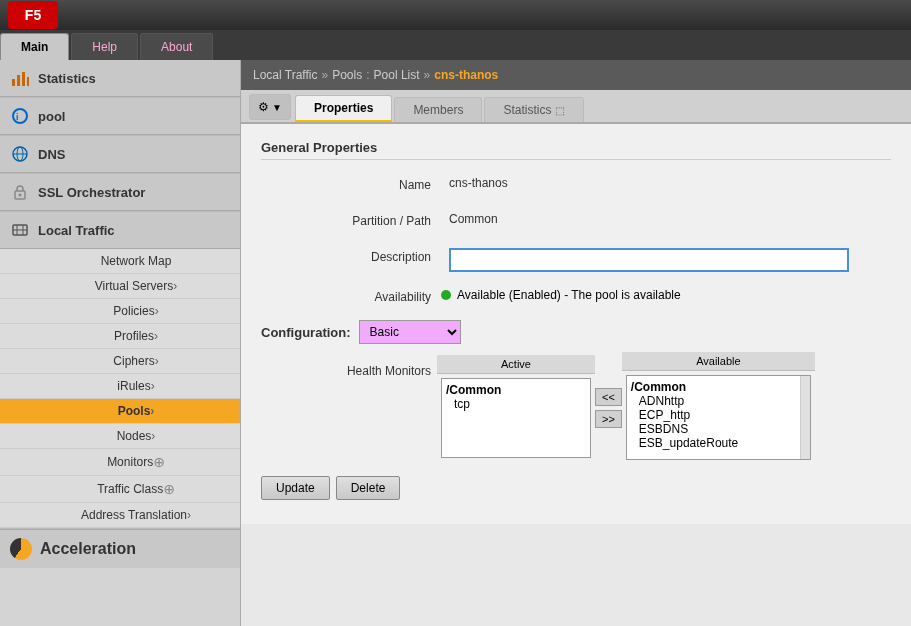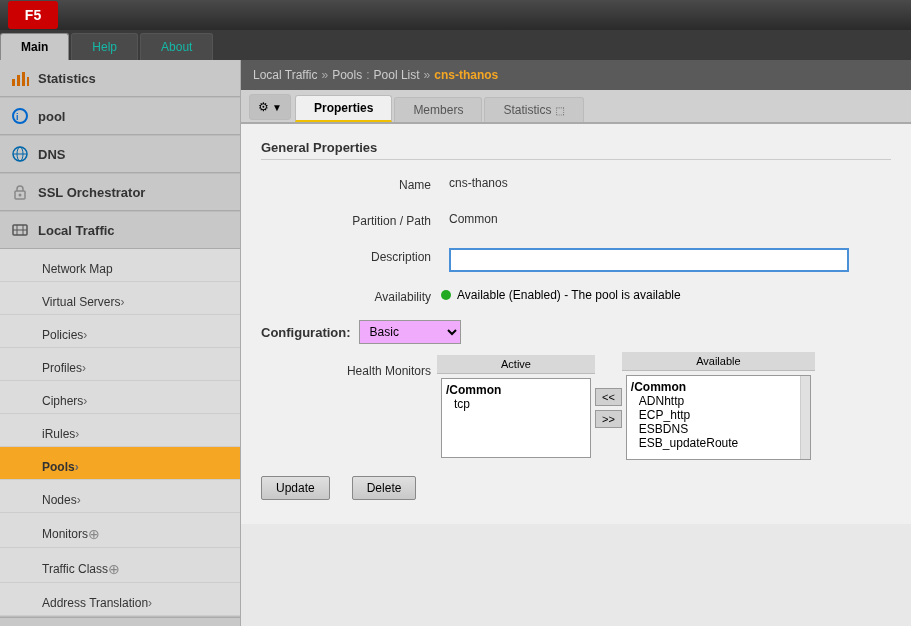--- a/index.html
+++ b/index.html
@@ -4,35 +4,35 @@
   <style>
     * { box-sizing: border-box; margin: 0; padding: 0; }
     body { font-family: Arial, Helvetica, sans-serif; font-size: 12px; background: #c0c0c0; width: 911px; height: 626px; overflow: hidden; }
 
     
     .top-bar { height: 30px; background: linear-gradient(to bottom, #4a4a4a, #2a2a2a); display: flex; align-items: center; padding: 0 8px; }
     .logo { width: 50px; height: 28px; background: #cc0000; border-radius: 3px; display: flex; align-items: center; justify-content: center; color: white; font-weight: bold; font-size: 14px; }
 
     
     .nav-tabs { height: 30px; background: #3a3a3a; display: flex; align-items: flex-end; padding-left: 0; }
-    .nav-tab { padding: 6px 20px; font-size: 12px; cursor: pointer; border: 1px solid #555; border-bottom: none; margin-right: 2px; border-radius: 3px 3px 0 0; color: #14b8a6; background: #4a4a4a; }
+    .nav-tab { padding: 6px 20px; font-size: 12px; cursor: pointer; border: 1px solid #555; border-bottom: none; margin-right: 2px; border-radius: 3px 3px 0 0; color: #f9a8d4; background: #4a4a4a; }
     .nav-tab.active { background: #c8c8c8; color: #000; font-weight: bold; border-color: #888; }
 
     
     .main-layout { display: flex; height: calc(626px - 60px); }
 
     
     .sidebar { width: 241px; background: #d4d4d4; border-right: 1px solid #aaa; overflow-y: auto; flex-shrink: 0; }
     .sidebar-section { border-bottom: 1px solid #bbb; }
     .sidebar-header { display: flex; align-items: center; padding: 8px 10px; cursor: pointer; background: #c8c8c8; border-bottom: 1px solid #aaa; }
     .sidebar-header-icon { width: 20px; height: 20px; margin-right: 8px; display: flex; align-items: center; justify-content: center; }
     .sidebar-header-label { font-size: 13px; font-weight: bold; color: #333; }
     .chevron { font-size: 12px; color: #666; }
     .plus-icon { font-size: 14px; color: #888; }
-    .sidebar-sub-item { padding: 13px 10px 5px 42px; cursor: pointer; color: #333; background: #dcdcdc; border-bottom: 1px solid #ccc; display: flex; align-items: center; justify-content: flex-start; }
+    .sidebar-sub-item { padding: 5px 10px 5px 42px; cursor: pointer; color: #333; background: #dcdcdc; border-bottom: 1px solid #ccc; display: flex; align-items: center; justify-content: center; }
     .sidebar-sub-item.active { background: #f5a623; font-weight: bold; }
 
     
     .content { flex: 1; background: #e8e8e8; overflow: auto; }
 
     
     .breadcrumb-bar { background: #5a5a5a; padding: 8px 12px; display: flex; align-items: center; color: #ccc; font-size: 12px; }
     .breadcrumb-current { color: #f5a623; font-weight: bold; }
     .breadcrumb-arrow { color: #aaa; margin: 0 4px; }
 
@@ -68,21 +68,21 @@
     .monitor-box { border: 1px solid #999; background: white; width: 150px; height: 80px; padding: 4px; font-size: 12px; overflow-y: auto; }
     .monitor-box-wide { border: 1px solid #999; background: white; width: 185px; height: 85px; padding: 4px; font-size: 12px; overflow-y: auto; position: relative; }
     .monitor-box-wide .scrollbar { position: absolute; right: 0; top: 0; bottom: 0; width: 10px; background: #e0e0e0; border-left: 1px solid #ccc; }
     .monitor-bold { font-weight: bold; }
     .monitor-indent { padding-left: 8px; }
     .transfer-buttons { display: flex; flex-direction: column; gap: 4px; }
     .transfer-btn { padding: 2px 6px; font-size: 11px; background: #d0d0d0; border: 1px solid #999; cursor: pointer; }
     .box-header { background: #d8d8d8; padding: 3px 6px; font-size: 11px; text-align: center; border-bottom: 1px solid #bbb; margin: -4px -4px 4px -4px; }
 
     
-    .action-buttons { display: flex; gap: 22px; margin-top: 16px; }
+    .action-buttons { display: flex; gap: 6px; margin-top: 16px; }
     .btn { padding: 4px 14px; font-size: 12px; border: 1px solid #888; background: linear-gradient(to bottom, #e0e0e0, #c8c8c8); cursor: pointer; border-radius: 2px; }
 
     
     .bottom-section { background: #c8c8c8; border-top: 1px solid #aaa; padding: 8px 10px; display: flex; align-items: center; cursor: pointer; }
     .bottom-section-label { font-size: 16px; font-weight: bold; color: #333; }
     .accel-icon { width: 22px; height: 22px; margin-right: 8px; border-radius: 50%; background: conic-gradient(#f5a623 0% 60%, #333 60%); display: inline-block; }
   </style>
 </head>
 <body>
 

